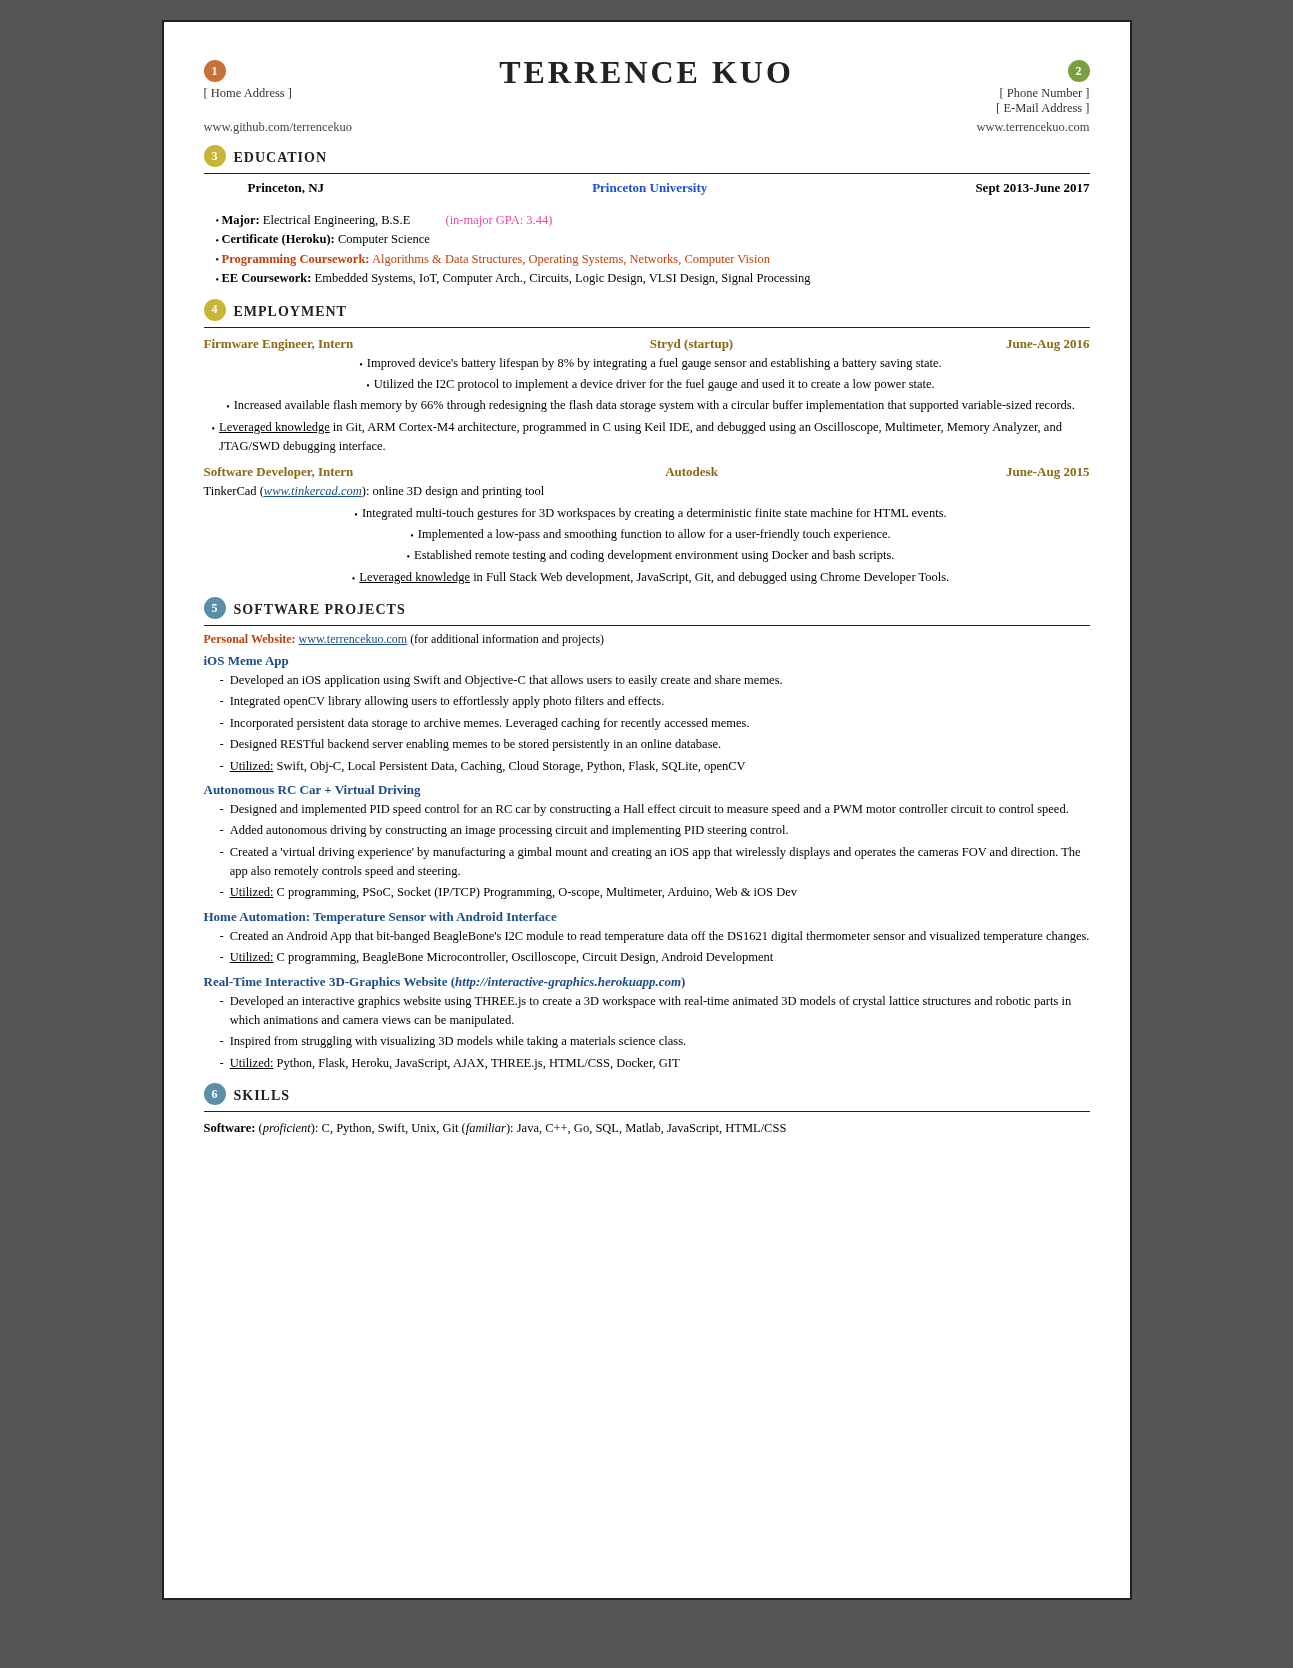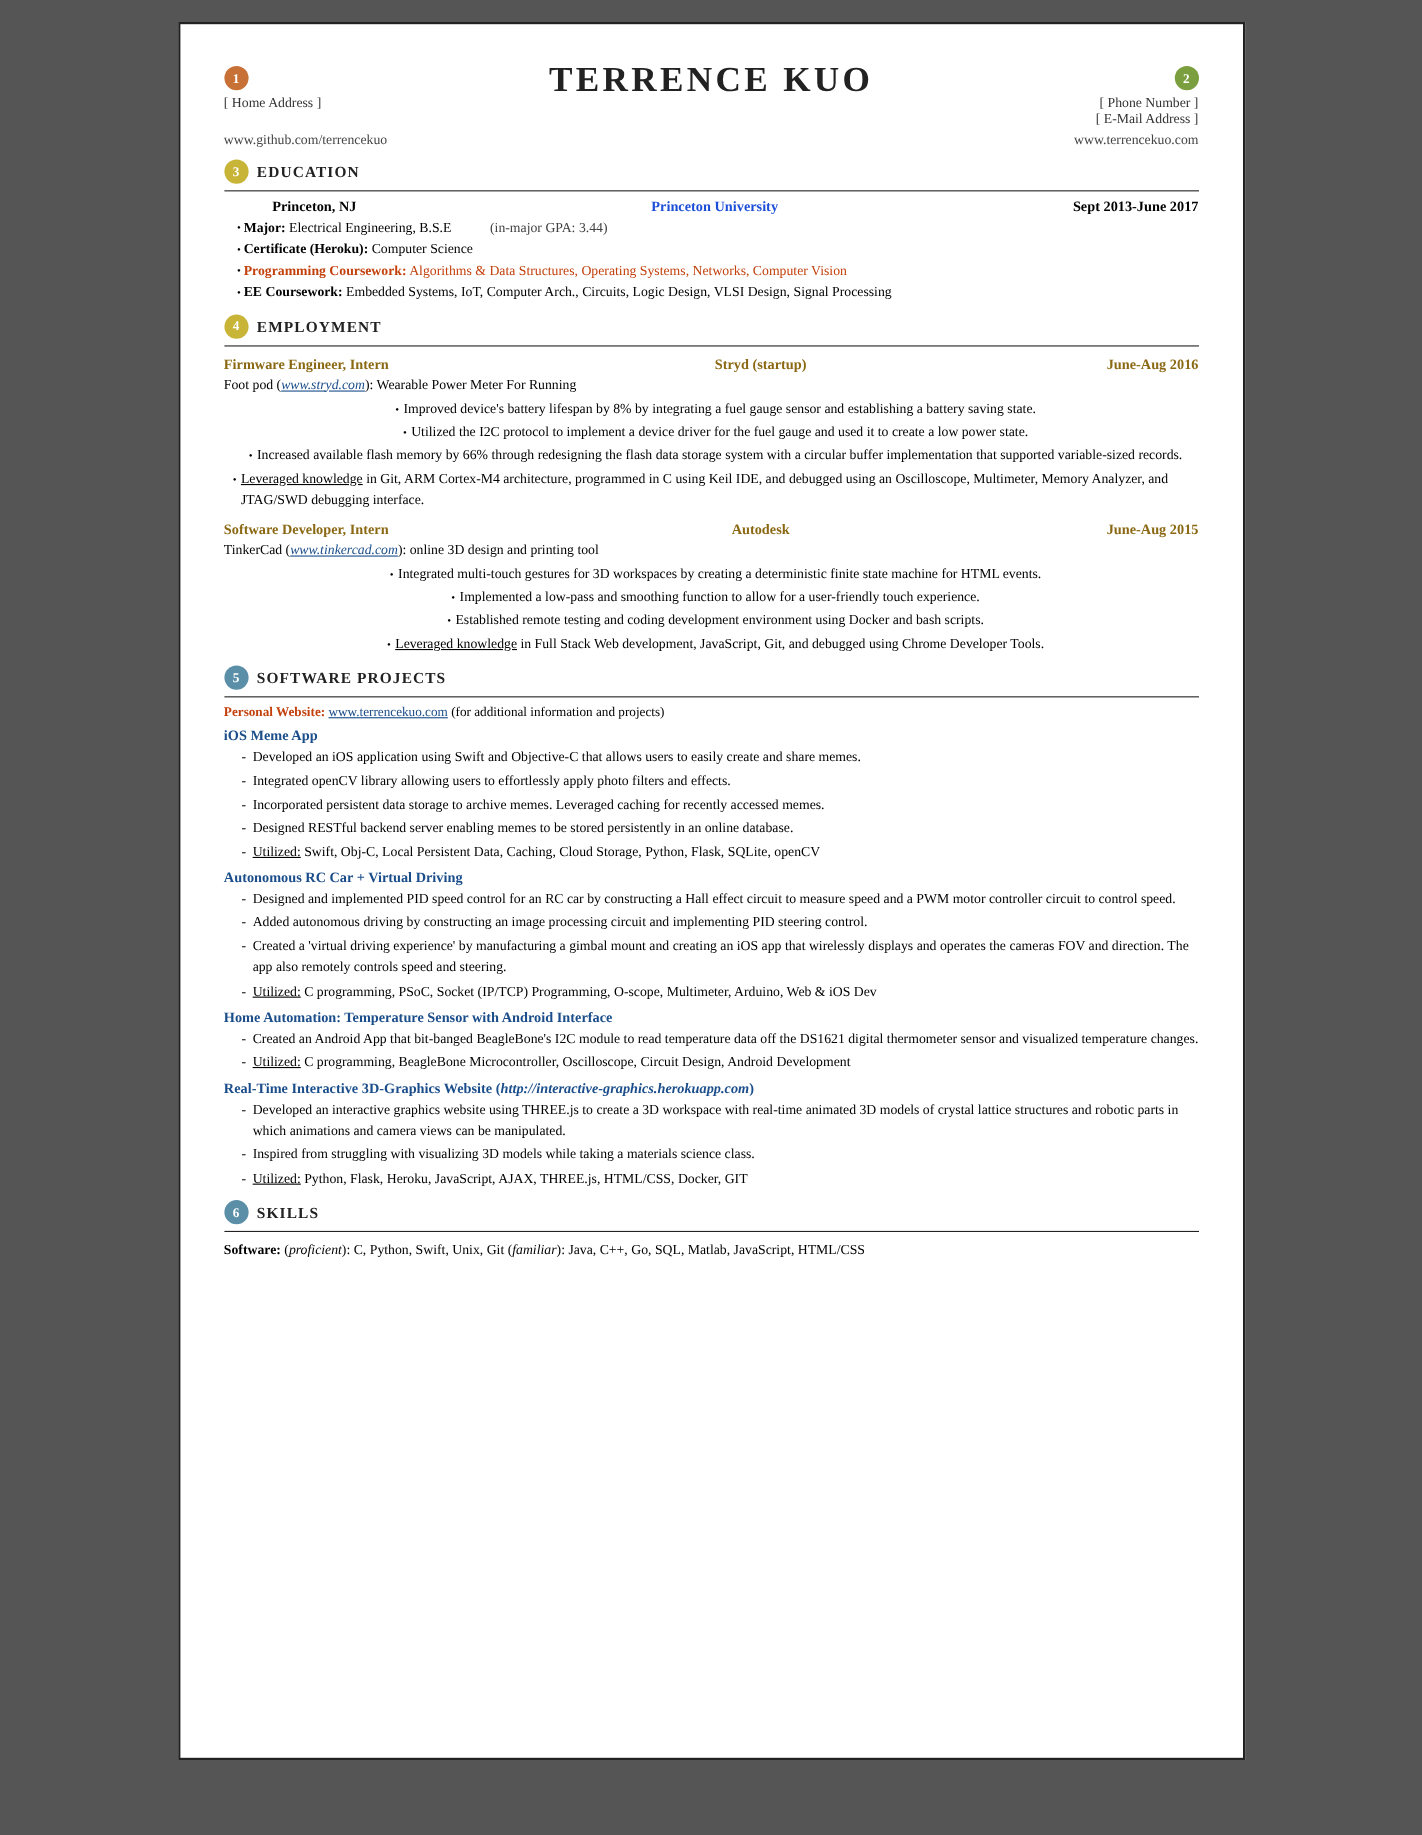--- a/index.html
+++ b/index.html
@@ -94,21 +94,21 @@
       letter-spacing: 1px;
       font-variant: small-caps;
       color: #222;
       font-family: 'Times New Roman', Times, serif;
     }
     
     .edu-row {
       display: flex;
       justify-content: space-between;
       align-items: baseline;
-      margin-bottom: 2px;
+      margin-bottom: 15px;
       padding-left: 44px;
     }
     .edu-location {
       font-weight: bold;
       font-size: 13px;
     }
     .edu-school {
       font-weight: bold;
       font-size: 13px;
       color: #1d4ed8;
@@ -122,21 +122,21 @@
       padding-left: 12px;
       font-size: 12.5px;
       line-height: 1.55;
     }
     .edu-bullets li::before {
       content: "• ";
       font-size: 10px;
       vertical-align: middle;
     }
     .bold { font-weight: bold; }
-    .color-orange { color: #404040; padding-left: 32px; }
+    .color-orange { color: #ec4899; padding-left: 32px; }
     .color-yellow { color: #c2410c; }
     
     .job-row {
       display: flex;
       justify-content: space-between;
       align-items: baseline;
       margin-bottom: 2px;
       margin-top: 8px;
     }
     .job-title {
@@ -264,21 +264,20 @@
   <div class="section-header">
     <span class="circle-badge badge-yellow">4</span>
     <span class="section-title">Employment</span>
   </div>
 
   <div class="job-row">
     <span class="job-title">Firmware Engineer, Intern</span>
     <span class="job-company">Stryd (startup)</span>
     <span class="job-dates">June-Aug 2016</span>
   </div>
-  <div class="job-desc">Foot pod (<span class="italic link-blue underline">www.stryd.com</span>): Wearable Power Meter For Running</div>
   <ul class="job-bullets">
     <li>
         <span>Improved device's battery lifespan by 8% by integrating a fuel gauge sensor and establishing a battery saving state.</span>
       </li>
     <li>
         <span>Utilized the I2C protocol to implement a device driver for the fuel gauge and used it to create a low power state.</span>
       </li>
     <li>
         <span>Increased available flash memory by 66% through redesigning the flash data storage system with a circular buffer implementation that supported variable-sized records.</span>
       </li>

